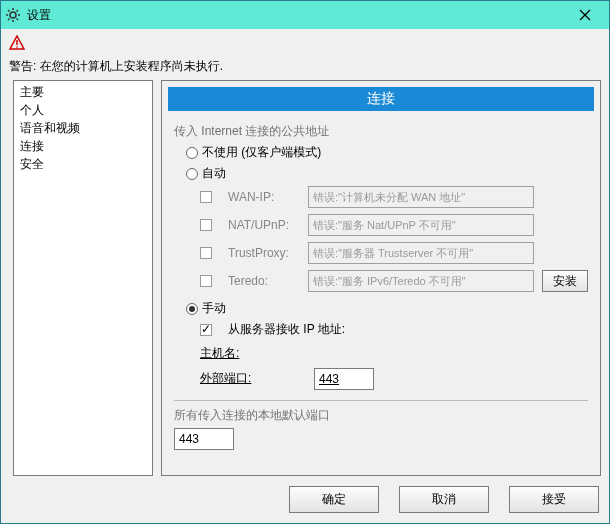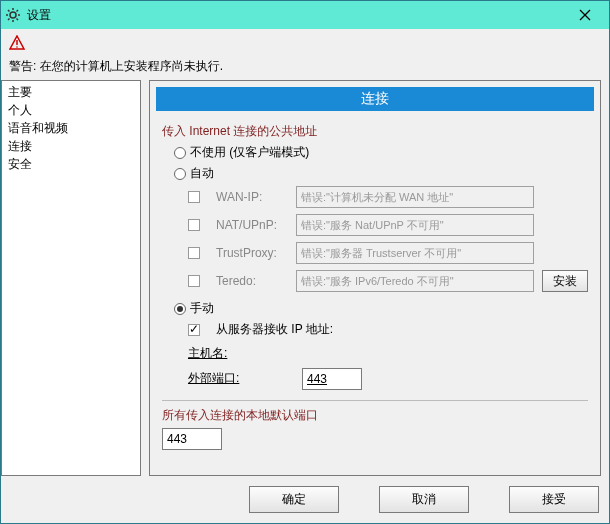--- a/index.html
+++ b/index.html
@@ -55,21 +55,21 @@
       margin-top: 2px;
       flex-shrink: 0;
     }
     .warning-text {
       line-height: 16px;
       color: #000;
     }
     .main-area {
       flex: 1;
       display: flex;
-      padding: 0 8px 0 0;
+      padding: 0 8px 0 12px;
       gap: 8px;
       overflow: hidden;
       justify-content: center;
     }
     .sidebar {
       width: 140px;
       border: 1px solid #7a7a7a;
       background: #fff;
       padding: 2px 0;
     }
@@ -97,21 +97,21 @@
       font-size: 14px;
       padding: 3px 0;
       margin: 6px 6px 6px 6px;
     }
     .panel-body {
       padding: 2px 12px 8px 12px;
       overflow: auto;
       flex: 1;
     }
     .section-label {
-      color: #7f1d1d;
+      color: #737373;
       margin: 4px 0 4px 0;
     }
     .radio-row {
       display: flex;
       align-items: center;
       gap: 4px;
       margin: 4px 0 4px 12px;
     }
     .radio {
       width: 12px; height: 12px;
@@ -206,21 +206,20 @@
       gap: 20px;
     }
     .dlg-btn {
       border: 1px solid #7a7a7a;
       background: linear-gradient(#fdfdfd,#e3e3e3);
       padding: 4px 0;
       font-size: 12px;
       width: 90px;
       cursor: pointer;
       text-align: center;
-      margin-left: 20px;
     }
   </style>
 </head>
 <body>
 
 <div class="window">
   <div class="titlebar">
     <span class="gear">
       <svg viewBox="0 0 16 16" width="16" height="16">
           <circle cx="8" cy="8" r="3" fill="none" stroke="#333" stroke-width="1.5"></circle>

